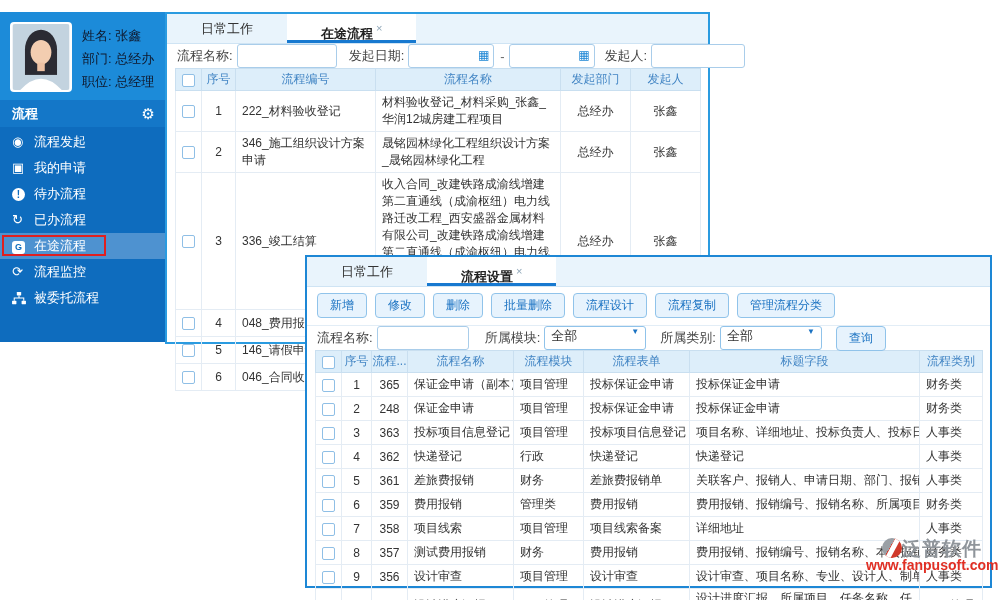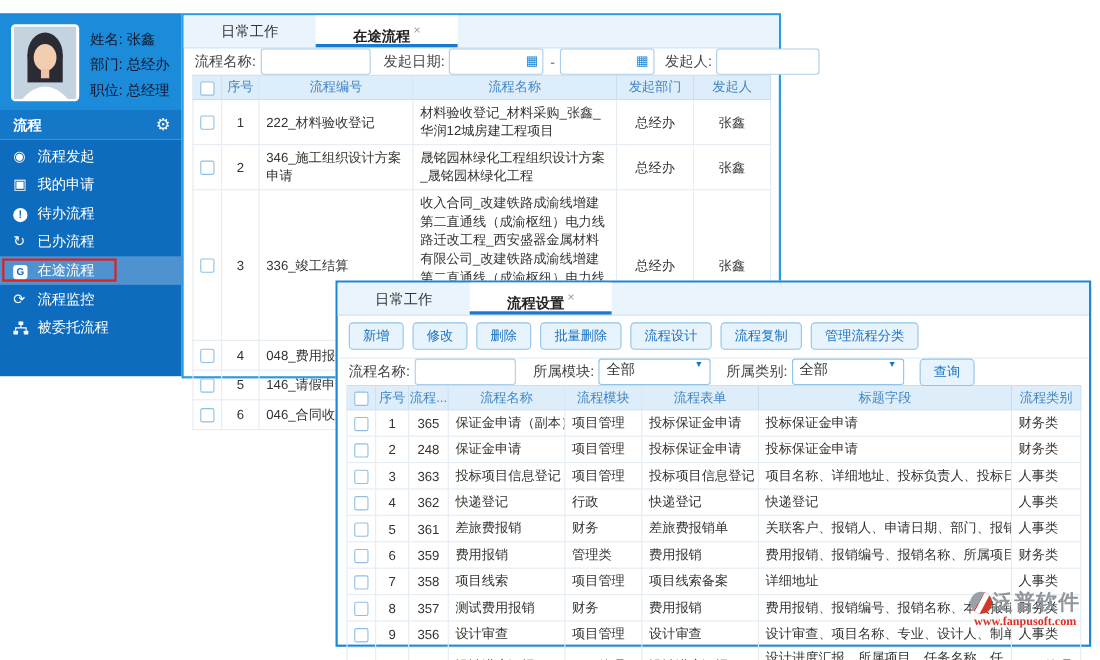--- a/index.html
+++ b/index.html
@@ -63,21 +63,21 @@
   .select { position:relative; display:inline-flex; border:1px solid #90c3ea; border-radius:3px;
     height:24px; width:102px; background:#fff; padding:0 6px; cursor:pointer; margin-right:14px; }
   .select .caret { position:absolute; right:6px; color:#1a72c2; font-size:8px; }
   
   .watermark { position:absolute; left:866px; top:538px; width:132px; z-index:30; text-align:center; line-height:15px; }
   .wm-row { display:flex; align-items:center; justify-content:center; gap:0; }
   .wm-logo { width:20px; height:20px; border-radius:50%; flex:none; position:relative; overflow:hidden;
     background:linear-gradient(120deg,#9aa0a6 42%,#d0392a 42%); }
   .wm-logo i { position:absolute; left:8px; top:-2px; width:5px; height:26px; background:#fff; transform:rotate(28deg); }
   .wm-brand { font-size:19px; font-weight:bold; color:#8f959b; letter-spacing:1px; white-space:nowrap; }
-  .wm-url { color:#e02f24; font-size:11px; font-weight:bold; white-space:nowrap;font-family:Liberation Serif, serif; }
+  .wm-url { color:#e02f24; font-size:14px; font-weight:bold; white-space:nowrap; }
 </style>
 </head>
 <body>
 
 <div class="sidebar">
   <div class="profile">
     <div class="photo">
       <svg viewBox="0 0 60 70">
         <rect width="60" height="70" fill="#c3d3df"></rect>
         <ellipse cx="30" cy="27" rx="17" ry="21" fill="#2b2b33"></ellipse>

